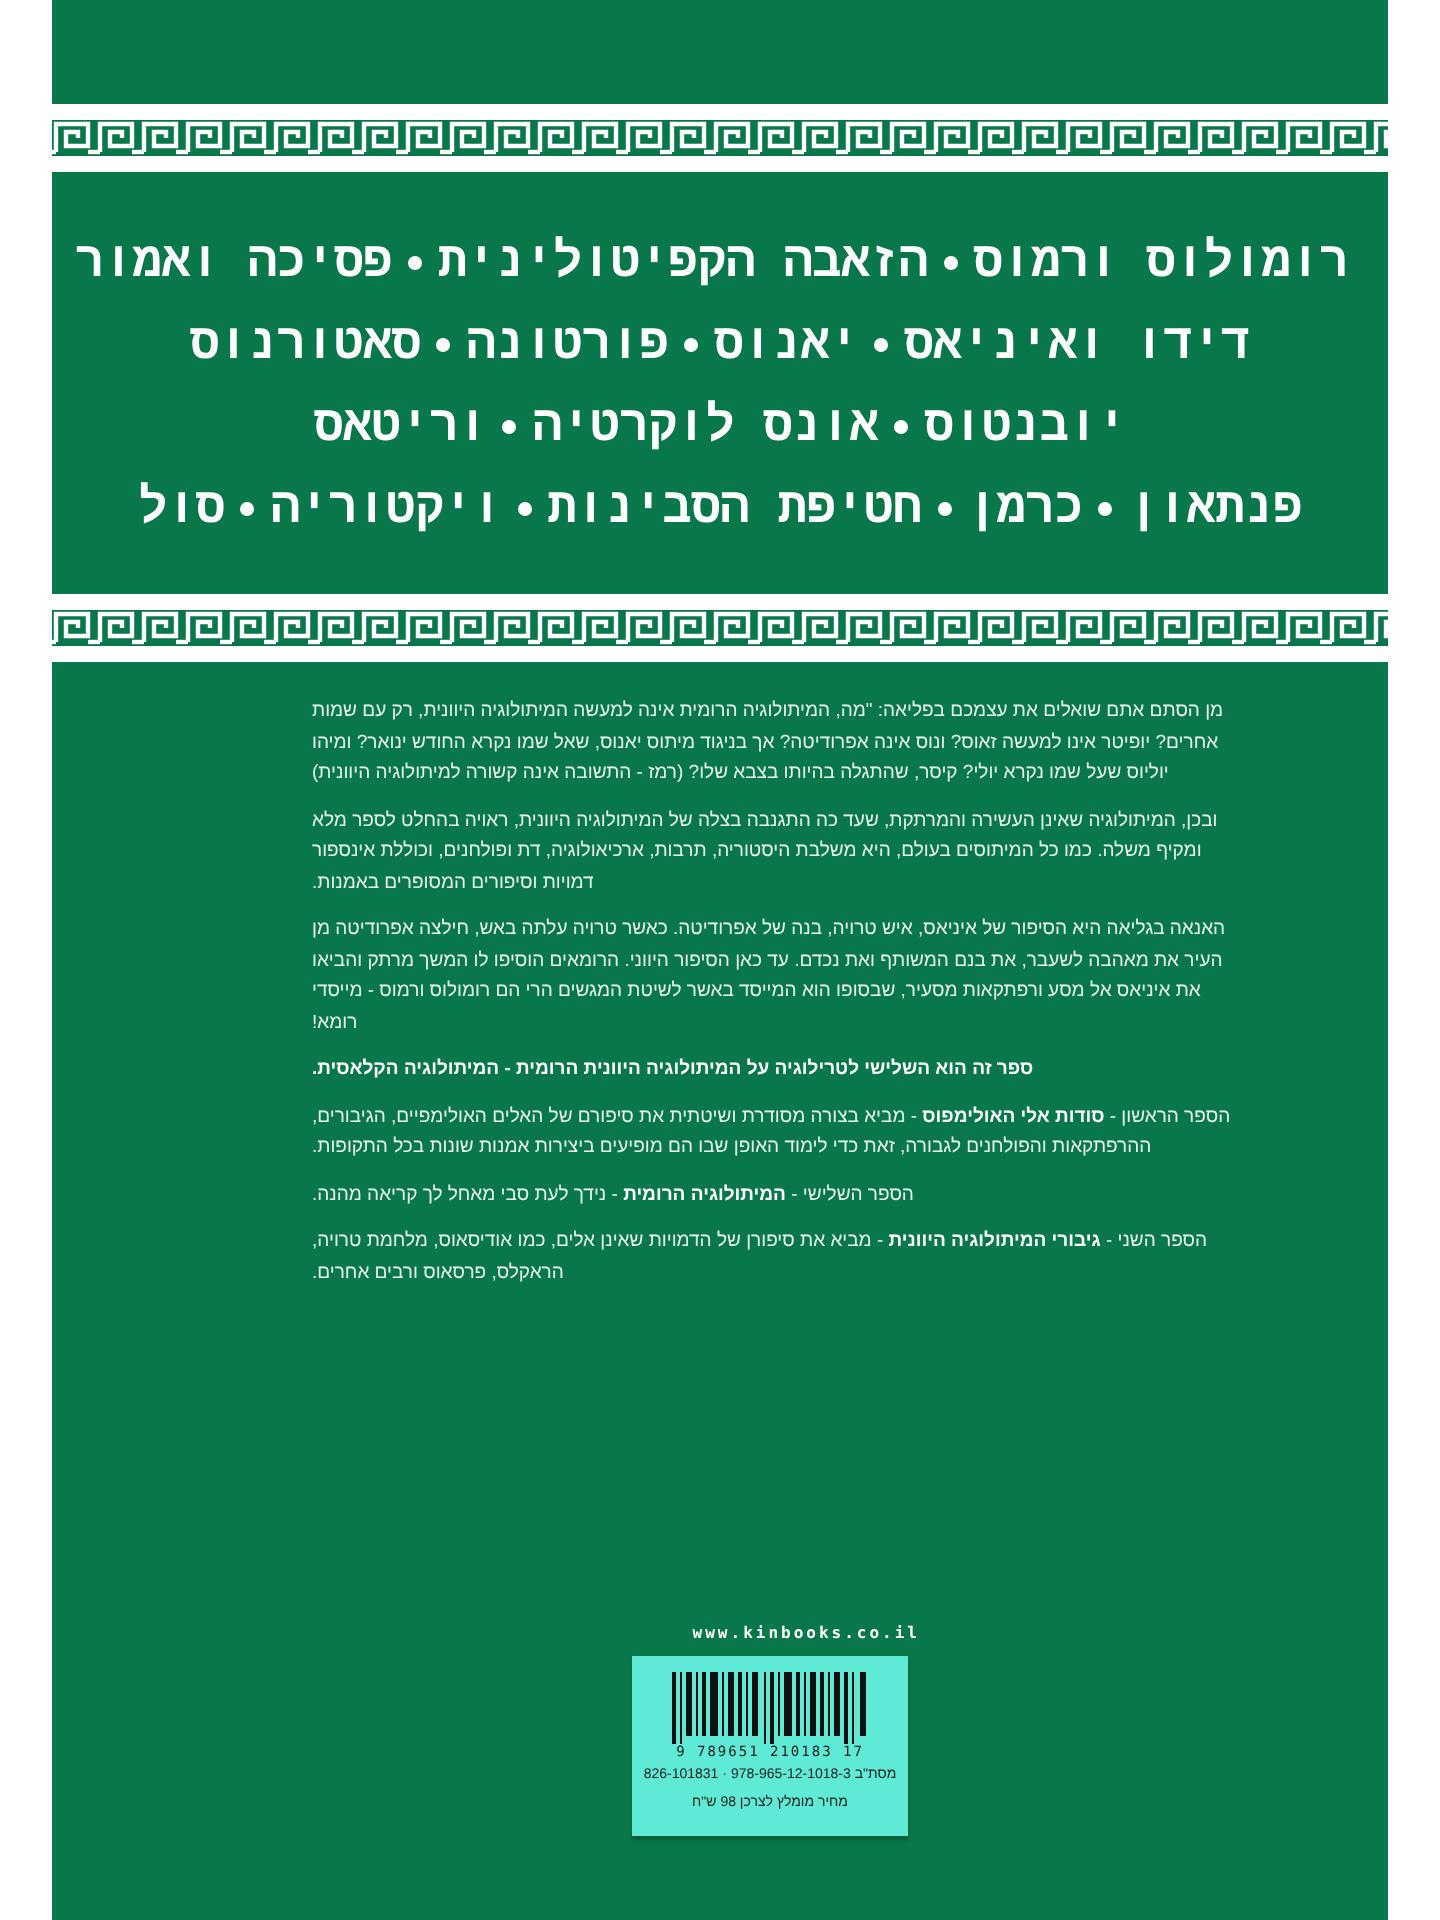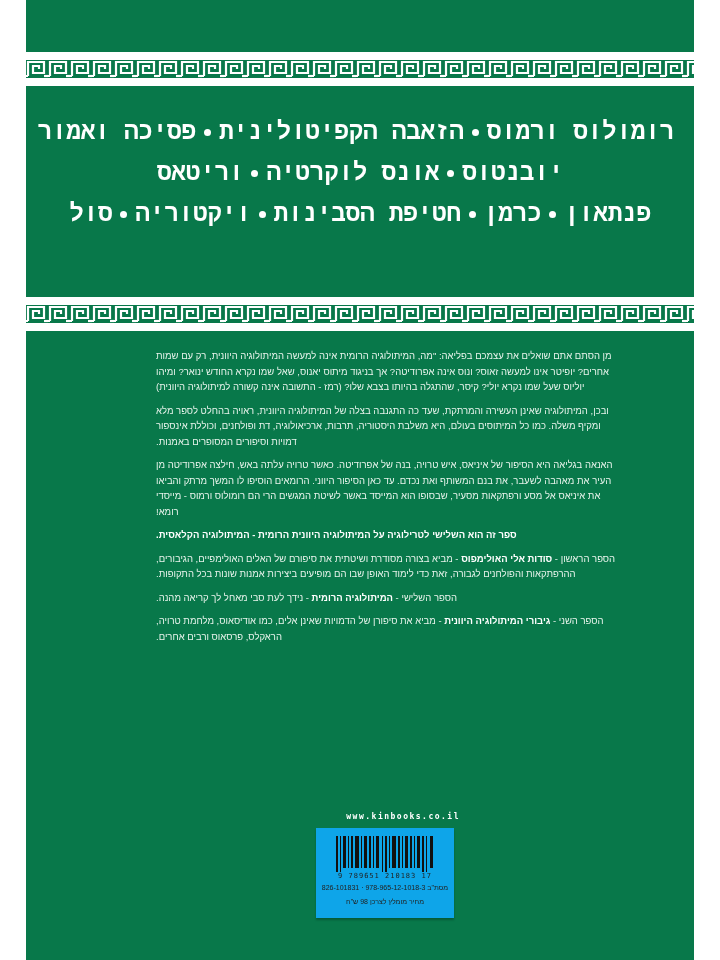--- a/index.html
+++ b/index.html
@@ -46,21 +46,21 @@
     .body-text p { margin: 0 0 8px 0; }
     .body-text b { color: #ffffff; }
     .url {
       position: absolute; left: 284px; top: 812px; width: 150px;
       text-align: right; color: #ffffff;
       font-family: "DejaVu Sans Mono", monospace; font-size: 8px;
       letter-spacing: 1.5px; font-weight: bold;
     }
     .barcode-box {
       position: absolute; left: 290px; top: 828px; width: 138px; height: 90px;
-      background: #0ea5e9; box-shadow: 0 2px 2px rgba(0,0,0,0.25);
+      background: #5eead4; box-shadow: 0 2px 2px rgba(0,0,0,0.25);
     }
     .barcode-box svg { position: absolute; left: 20px; top: 8px; }
     .barcode-box .digits {
       position: absolute; left: 0; right: 0; top: 44px; text-align: center;
       font-family: "DejaVu Sans Mono", monospace; font-size: 7px; color: #222;
       letter-spacing: 1px;
     }
     .barcode-box .catalog {
       position: absolute; left: 0; right: 0; top: 56px; text-align: center;
       direction: rtl; font-family: "Liberation Sans", sans-serif; font-size: 7px; color: #222;
@@ -87,20 +87,23 @@
           </pattern>
         </defs>
         <rect width="668" height="18" fill="url(#keyA)"></rect>
       </svg>
     </div>
   </div>
 
   <div class="titles">
     <div class="line">
       <span>רומולוס ורמוס</span><span class="sep"></span><span>הזאבה הקפיטולינית</span><span class="sep"></span><span>פסיכה ואמור</span>
+    </div>
+    <div class="line">
+      <span>דידו ואיניאס</span><span class="sep"></span><span>יאנוס</span><span class="sep"></span><span>פורטונה</span><span class="sep"></span><span>סאטורנוס</span>
     </div>
     <div class="line">
       <span>יובנטוס</span><span class="sep"></span><span>אונס לוקרטיה</span><span class="sep"></span><span>וריטאס</span>
     </div>
     <div class="line">
       <span>פנתאון</span><span class="sep"></span><span>כרמן</span><span class="sep"></span><span>חטיפת הסבינות</span><span class="sep"></span><span>ויקטוריה</span><span class="sep"></span><span>סול</span>
     </div>
   </div>
 
   <div class="meander meander-bottom">

